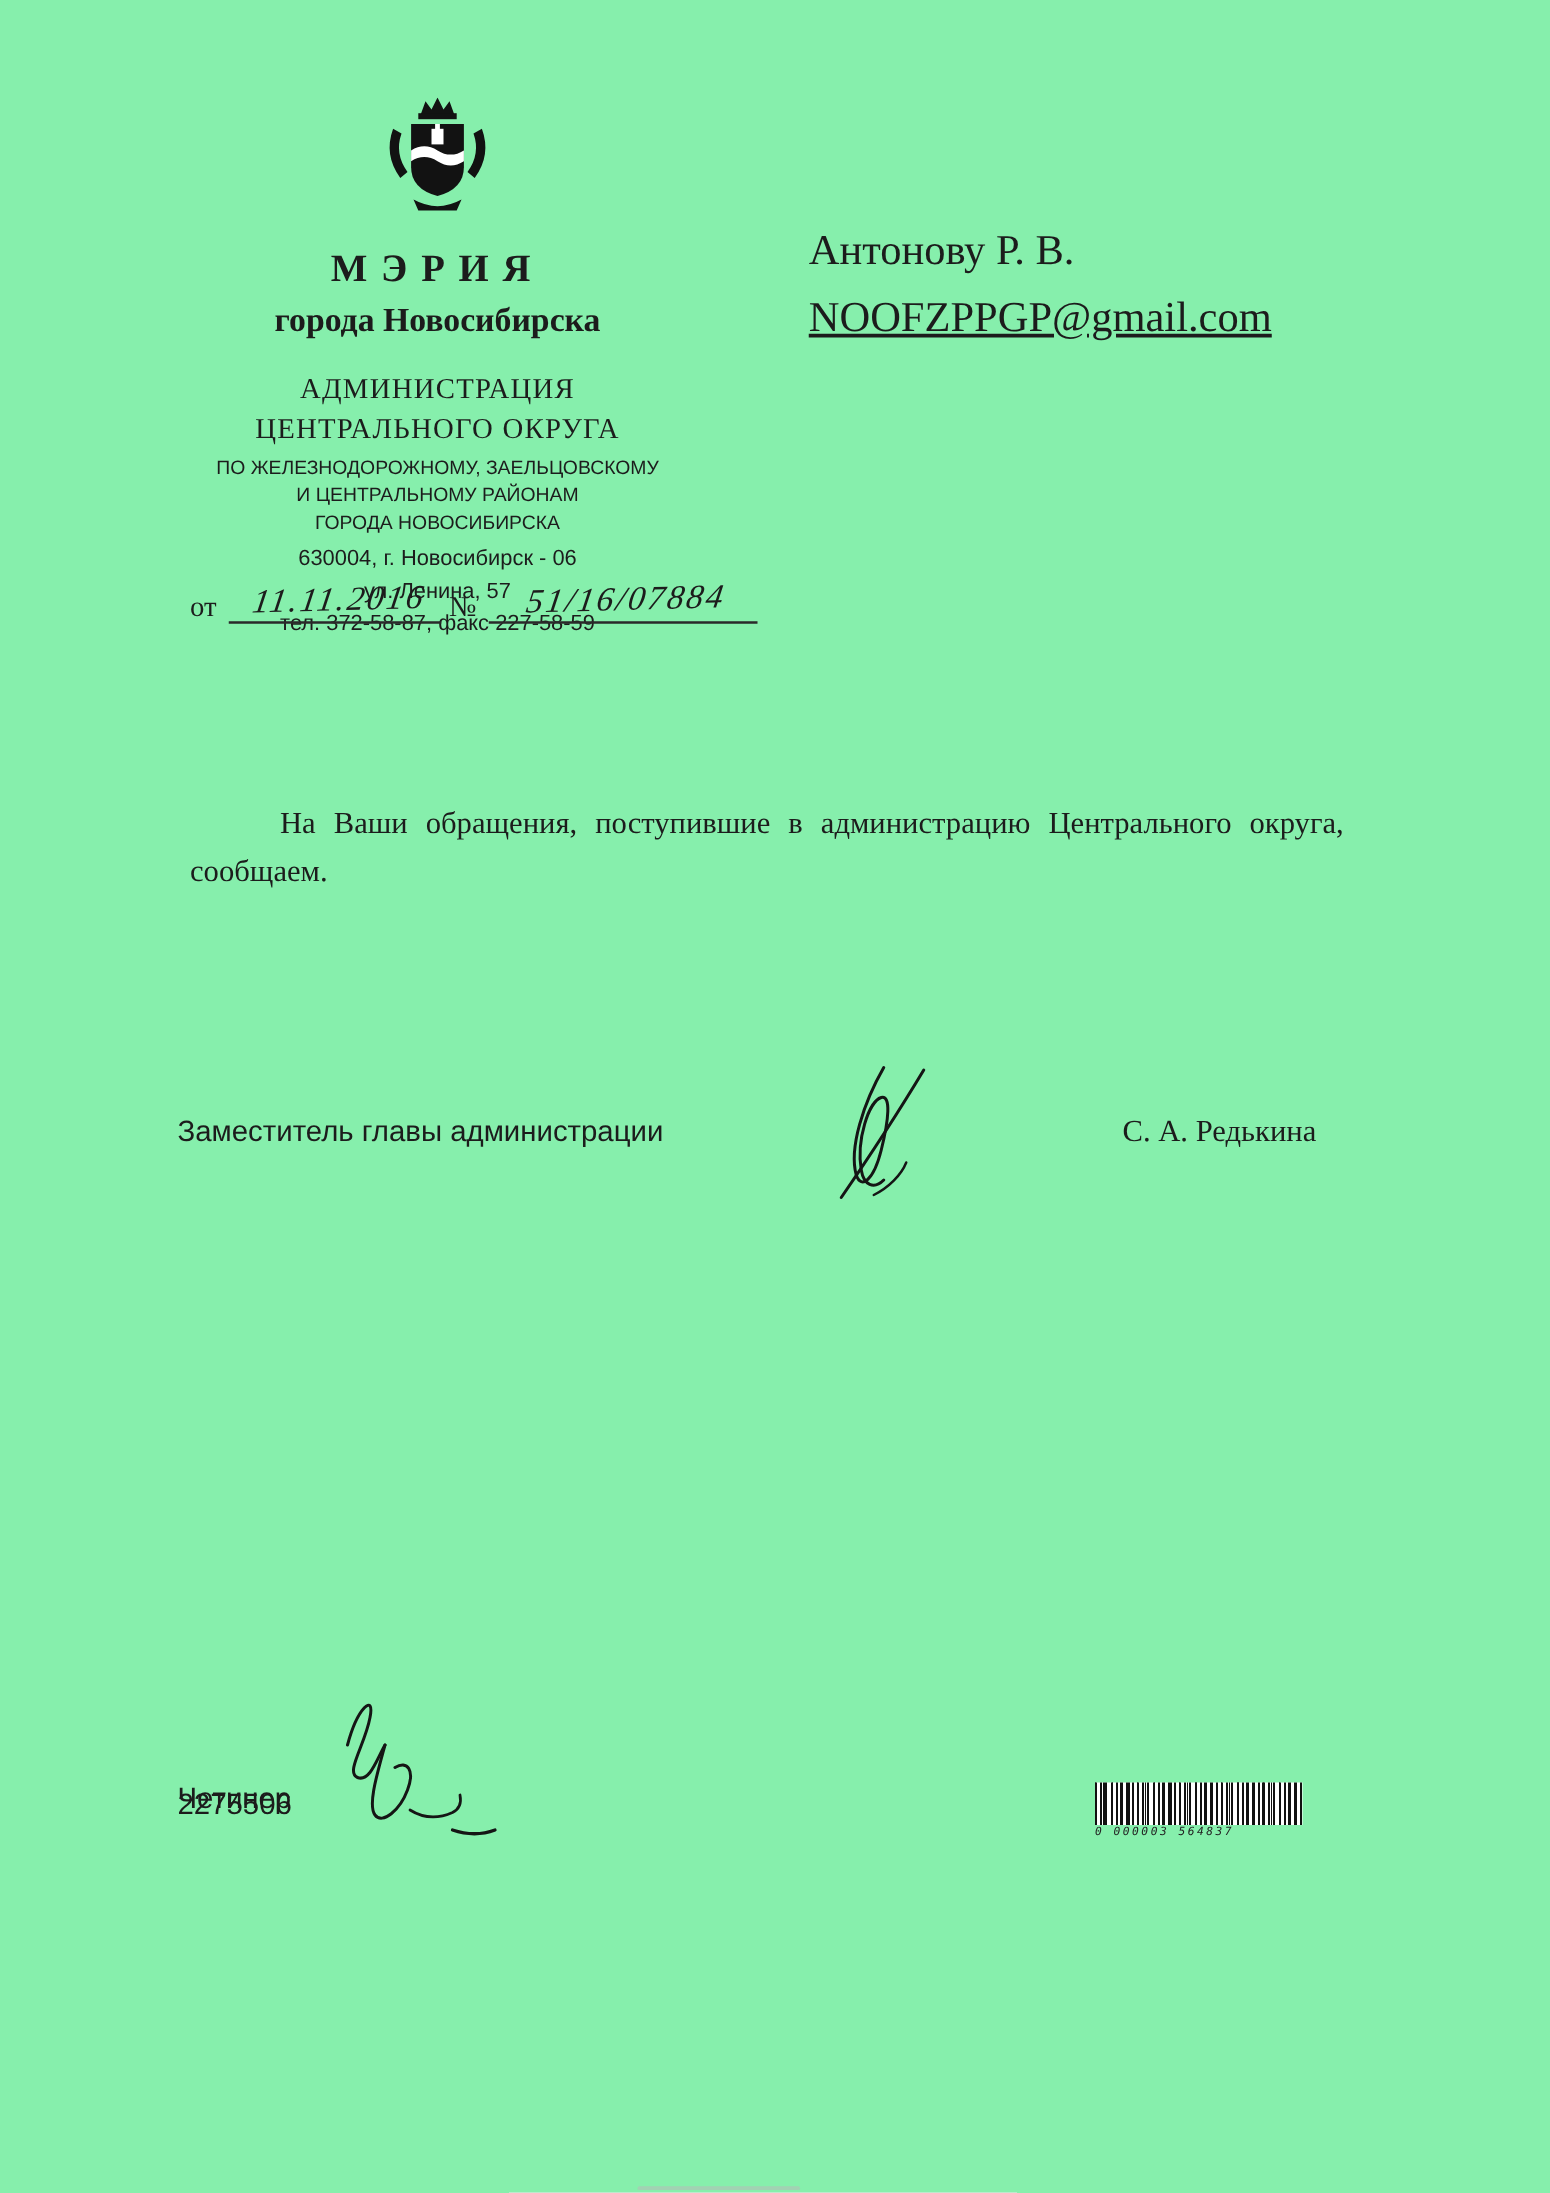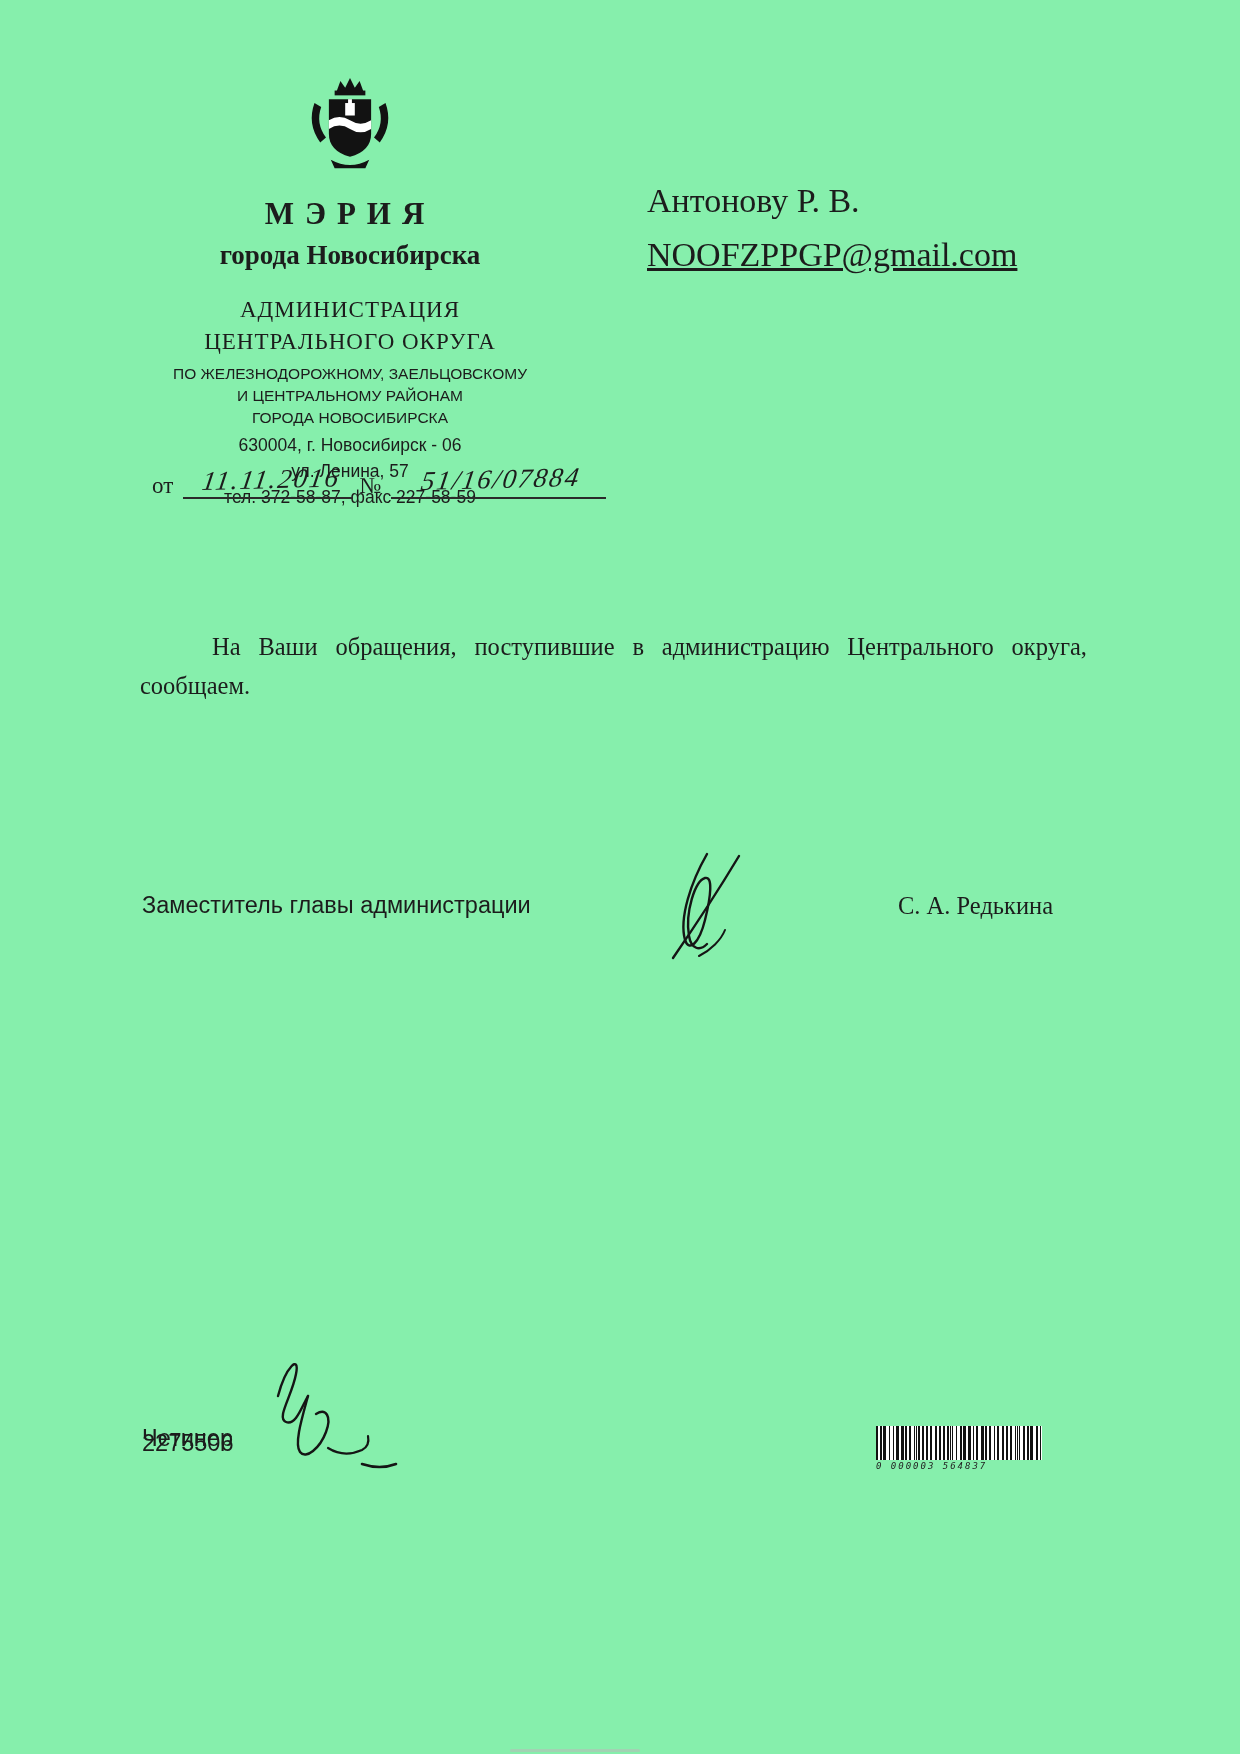--- a/index.html
+++ b/index.html
@@ -79,21 +79,21 @@
   .reply-ref{flex:0 0 auto;}
   .reply-gap{flex:1 1 auto;}
   .reply-from{margin-right:16px;}
 
   
   .body-text{
     position:absolute;left:140px;top:628px;width:947px;
     font-size:24.5px;line-height:1.58;
     text-align:justify;
   }
-  .body-text p{margin:0;text-indent:72px;}
+  .body-text p{margin:12px;text-indent:72px;}
 
   
   .sig-position{
     position:absolute;left:142px;top:892px;
     font-family:"Liberation Sans", sans-serif;
     font-size:23.5px;
   }
   .sig-flourish{position:absolute;left:655px;top:848px;}
   .sig-name{
     position:absolute;left:898px;top:892px;

